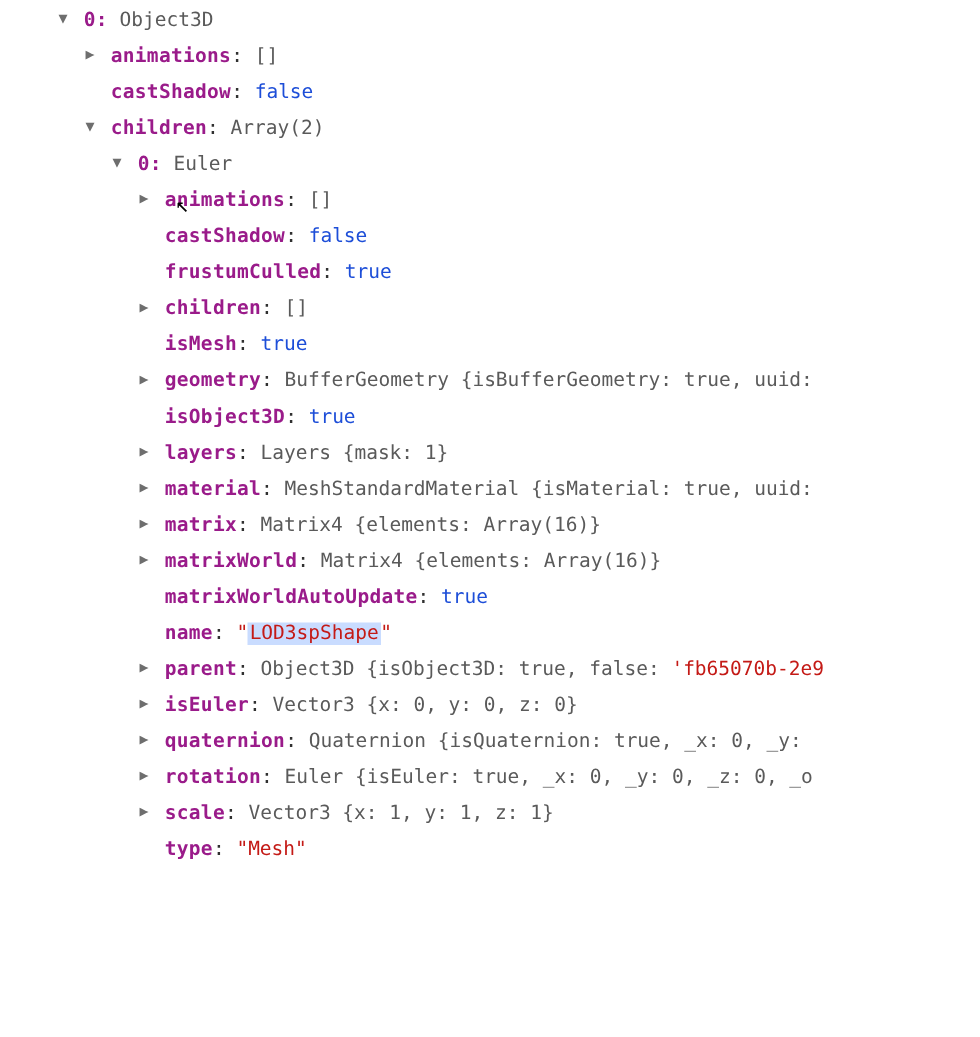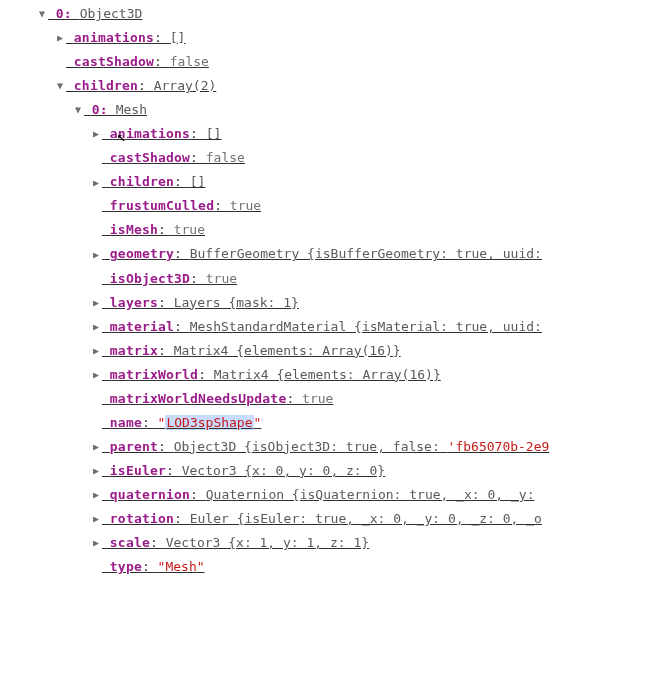--- a/index.html
+++ b/index.html
@@ -15,21 +15,20 @@
   .viewport {
     width: 653px;
     height: 691px;
     position: relative;
     overflow: hidden;
   }
   .tree {
     padding-top: 2px;
     padding-left: 8px;
     white-space: nowrap;
-    text-decoration: underline;
   }
   .row {
     display: block;
   }
   .indent-1 { padding-left: 28px; }
   .indent-2 { padding-left: 46px; }
   .indent-3 { padding-left: 64px; }
   .indent-4 { padding-left: 82px; }
   .toggle {
     display: inline-block;
@@ -41,21 +40,21 @@
   }
   .toggle.none {
     visibility: hidden;
   }
   .key {
     color: #9a1b8a;
     font-weight: 600;
     letter-spacing: .2px;
   }
   .punct { color: #303030; }
-  .boolv { color: #737373; }
+  .boolv { color: #1d4ed8; }
   .numv  { color: #1414c7; }
   .strv  { color: #c41a16; }
   .grayv { color: #5a5a5a; }
   .sel {
     background: #c9dcff;
     padding: 0 1px;
     margin-top: 36px;
   }
   .cursor {
     position: absolute;
@@ -92,49 +91,49 @@
 
     <div class="row indent-2">
       <span class="toggle">▼</span>
       <span class="key">children</span><span class="punct">: </span>
       <span class="grayv">Array(2)</span>
     </div>
 
     <div class="row indent-3">
       <span class="toggle">▼</span>
       <span class="key">0:</span>
-      <span class="grayv"> <span>Mesh</span></span>
+      <span class="grayv"> <span>Euler</span></span>
     </div>
 
     <div class="row indent-4">
       <span class="toggle">▶</span>
       <span class="key">animations</span><span class="punct">: </span>
       <span class="grayv">[]</span>
     </div>
 
     <div class="row indent-4">
       <span class="toggle none">▶</span>
       <span class="key">castShadow</span><span class="punct">: </span>
       <span class="boolv">false</span>
     </div>
 
     <div class="row indent-4">
+      <span class="toggle none">▶</span>
+      <span class="key">frustumCulled</span><span class="punct">: </span>
+      <span class="boolv">true</span>
+    </div>
+
+    <div class="row indent-4">
       <span class="toggle">▶</span>
       <span class="key">children</span><span class="punct">: </span>
       <span class="grayv">[]</span>
     </div>
 
     <div class="row indent-4">
       <span class="toggle none">▶</span>
-      <span class="key">frustumCulled</span><span class="punct">: </span>
-      <span class="boolv">true</span>
-    </div>
-
-    <div class="row indent-4">
-      <span class="toggle none">▶</span>
       <span class="key">isMesh</span><span class="punct">: </span>
       <span class="boolv">true</span>
     </div>
 
     <div class="row indent-4">
       <span class="toggle">▶</span>
       <span class="key">geometry</span><span class="punct">: </span>
       <span class="grayv">BufferGeometry {isBufferGeometry: true, uuid:</span>
     </div>
 
@@ -164,21 +163,21 @@
 
 
     <div class="row indent-4">
       <span class="toggle">▶</span>
       <span class="key">matrixWorld</span><span class="punct">: </span>
       <span class="grayv">Matrix4 {elements: Array(16)}</span>
     </div>
 
     <div class="row indent-4">
       <span class="toggle none">▶</span>
-      <span class="key">matrixWorldNeedsUpdate</span><span class="punct">: </span>
+      <span class="key">matrixWorldAutoUpdate</span><span class="punct">: </span>
       <span class="boolv">true</span>
     </div>
 
 
     <div class="row indent-4">
       <span class="toggle none">▶</span>
       <span class="key">name</span><span class="punct">: </span>
       <span class="strv">
         <span>"</span><span class="sel">LOD3spShape</span><span>"</span>
       </span>

